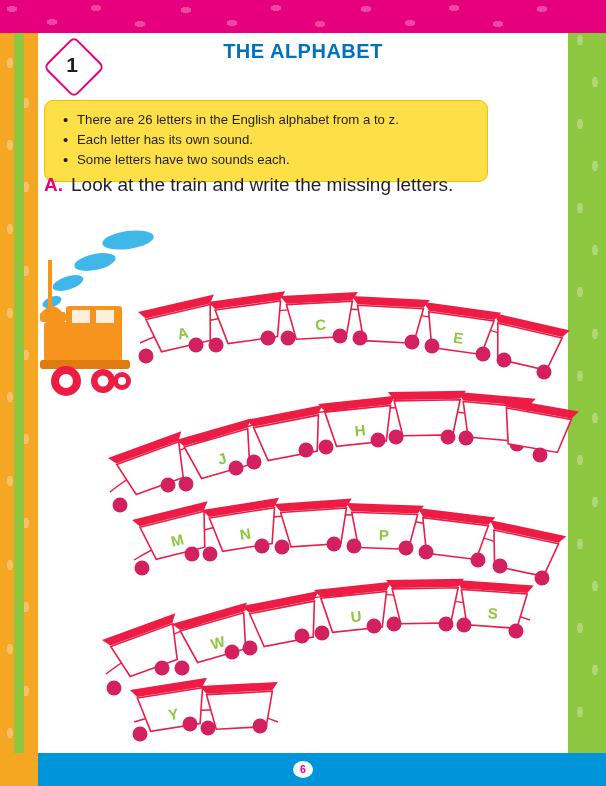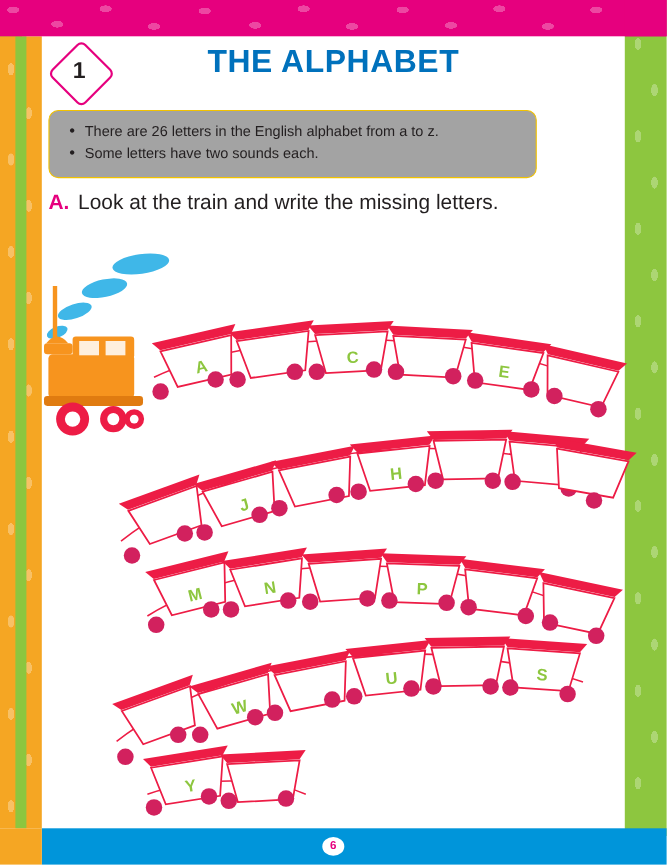--- a/index.html
+++ b/index.html
@@ -113,34 +113,34 @@
     background:#fff;
   }
   .unit-badge .num{
     position:absolute;left:0;top:0;width:48px;height:48px;
     display:flex;align-items:center;justify-content:center;
     font-size:21px;font-weight:bold;color:#231f20;
   }
   .title{
     position:absolute;left:0;right:0;top:40px;
     text-align:center;
-    font-size:29px;font-weight:bold;letter-spacing:.5px;
+    font-size:20px;font-weight:bold;letter-spacing:.5px;
     color:#0071bc;
   }
   .subtitle{
     position:absolute;left:0;right:0;top:75px;
     text-align:center;
     font-size:15.5px;font-weight:bold;letter-spacing:.4px;
     color:#e6007e;
   }
 
   
   .notebox{
     position:absolute;left:44px;top:100px;width:444px;
-    background:#a3a3a3;
+    background:#fde047;
     border:1.3px solid #f2c200;
     border-radius:9px;
     padding:9px 14px 11px 14px;
     box-sizing:border-box;
   }
   .notebox ul{margin:0;padding:0;list-style:none;}
   .notebox li{
     position:relative;
     padding-left:18px;
     font-size:13.2px;color:#231f20;line-height:1.52;
@@ -199,20 +199,21 @@
   <div class="unit-badge">
     <div class="dia"></div>
     <div class="num">1</div>
   </div>
 
   <div class="title">THE ALPHABET</div>
 
   <div class="notebox">
     <ul>
       <li>There are 26 letters in the English alphabet from a to z.</li>
+      <li>Each letter has its own sound.</li>
       <li>Some letters have two sounds each.</li>
     </ul>
   </div>
 
   <div class="instruction">
     <span class="lbl">A.</span><span class="txt">Look at the train and write the missing letters.</span>
   </div>
 
   <div class="canvas">
     <svg width="606" height="786" viewBox="0 0 606 786" xmlns="http://www.w3.org/2000/svg">

